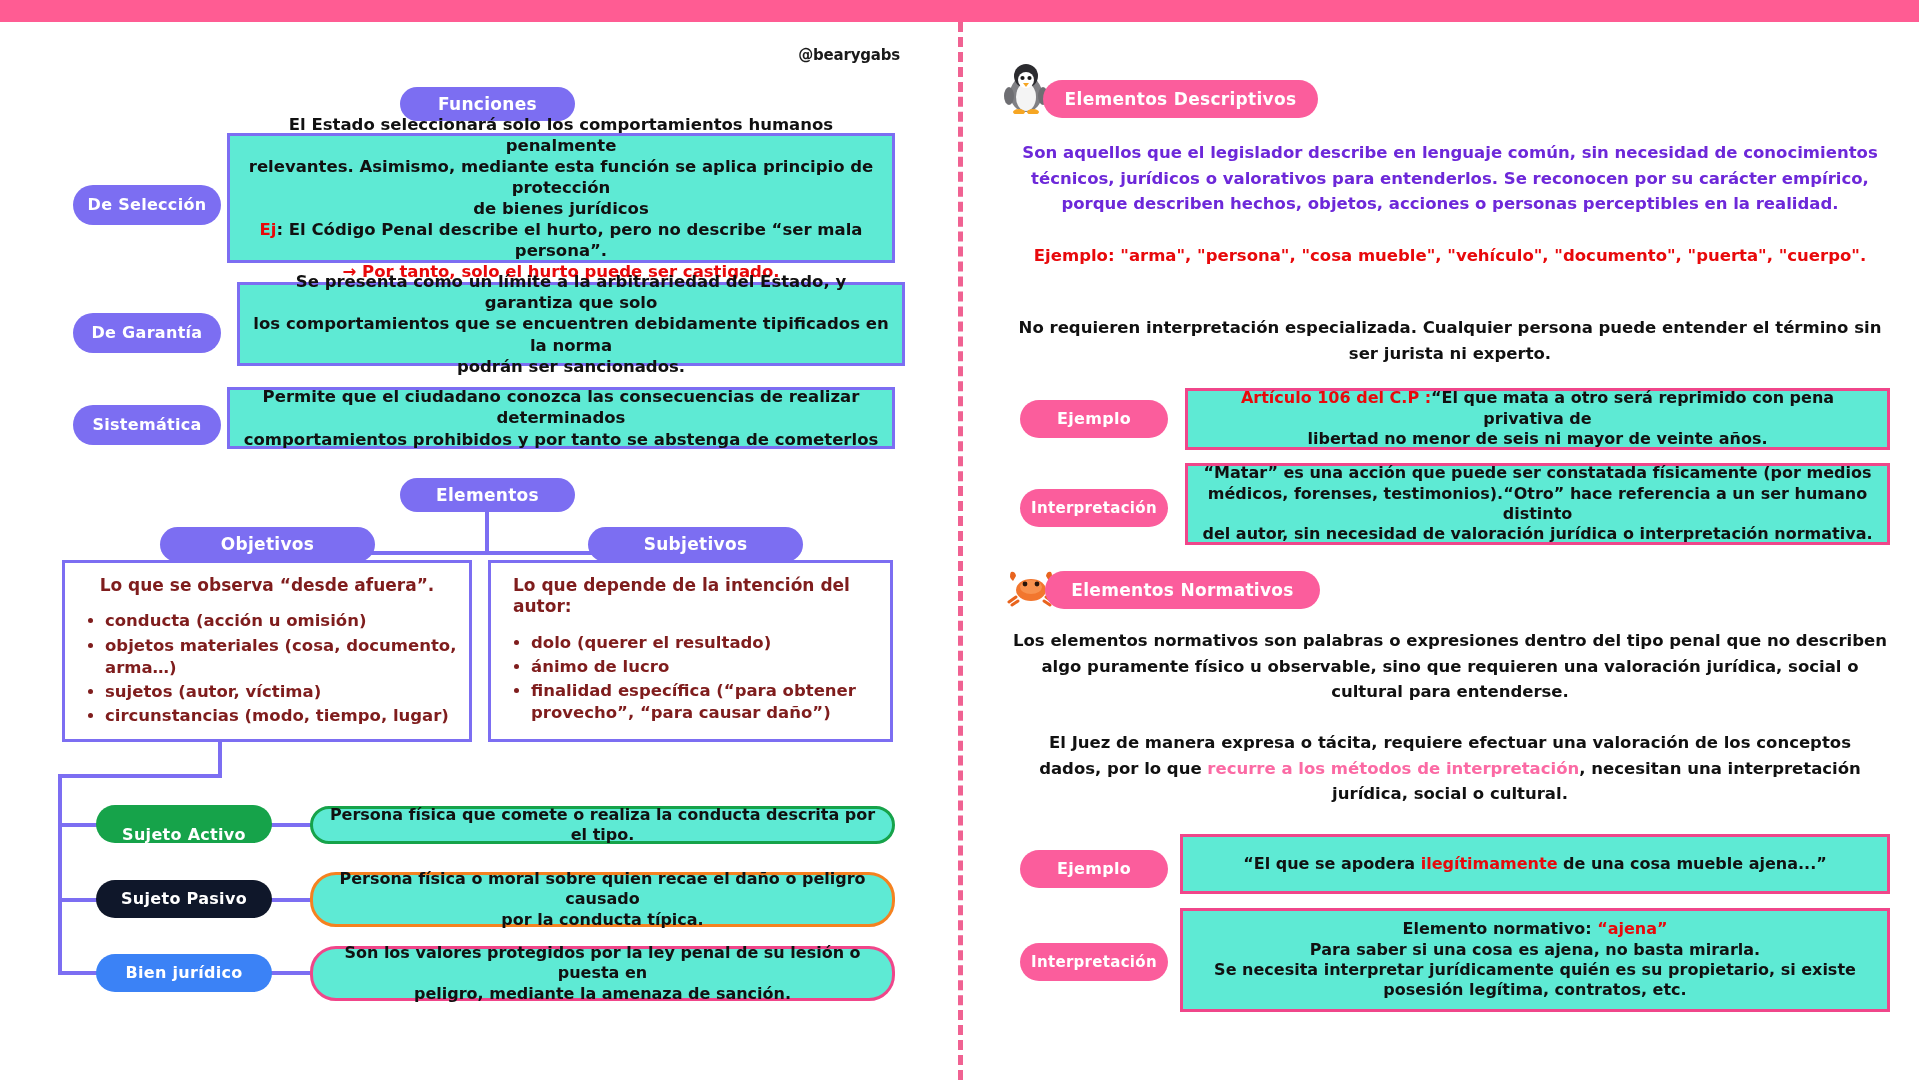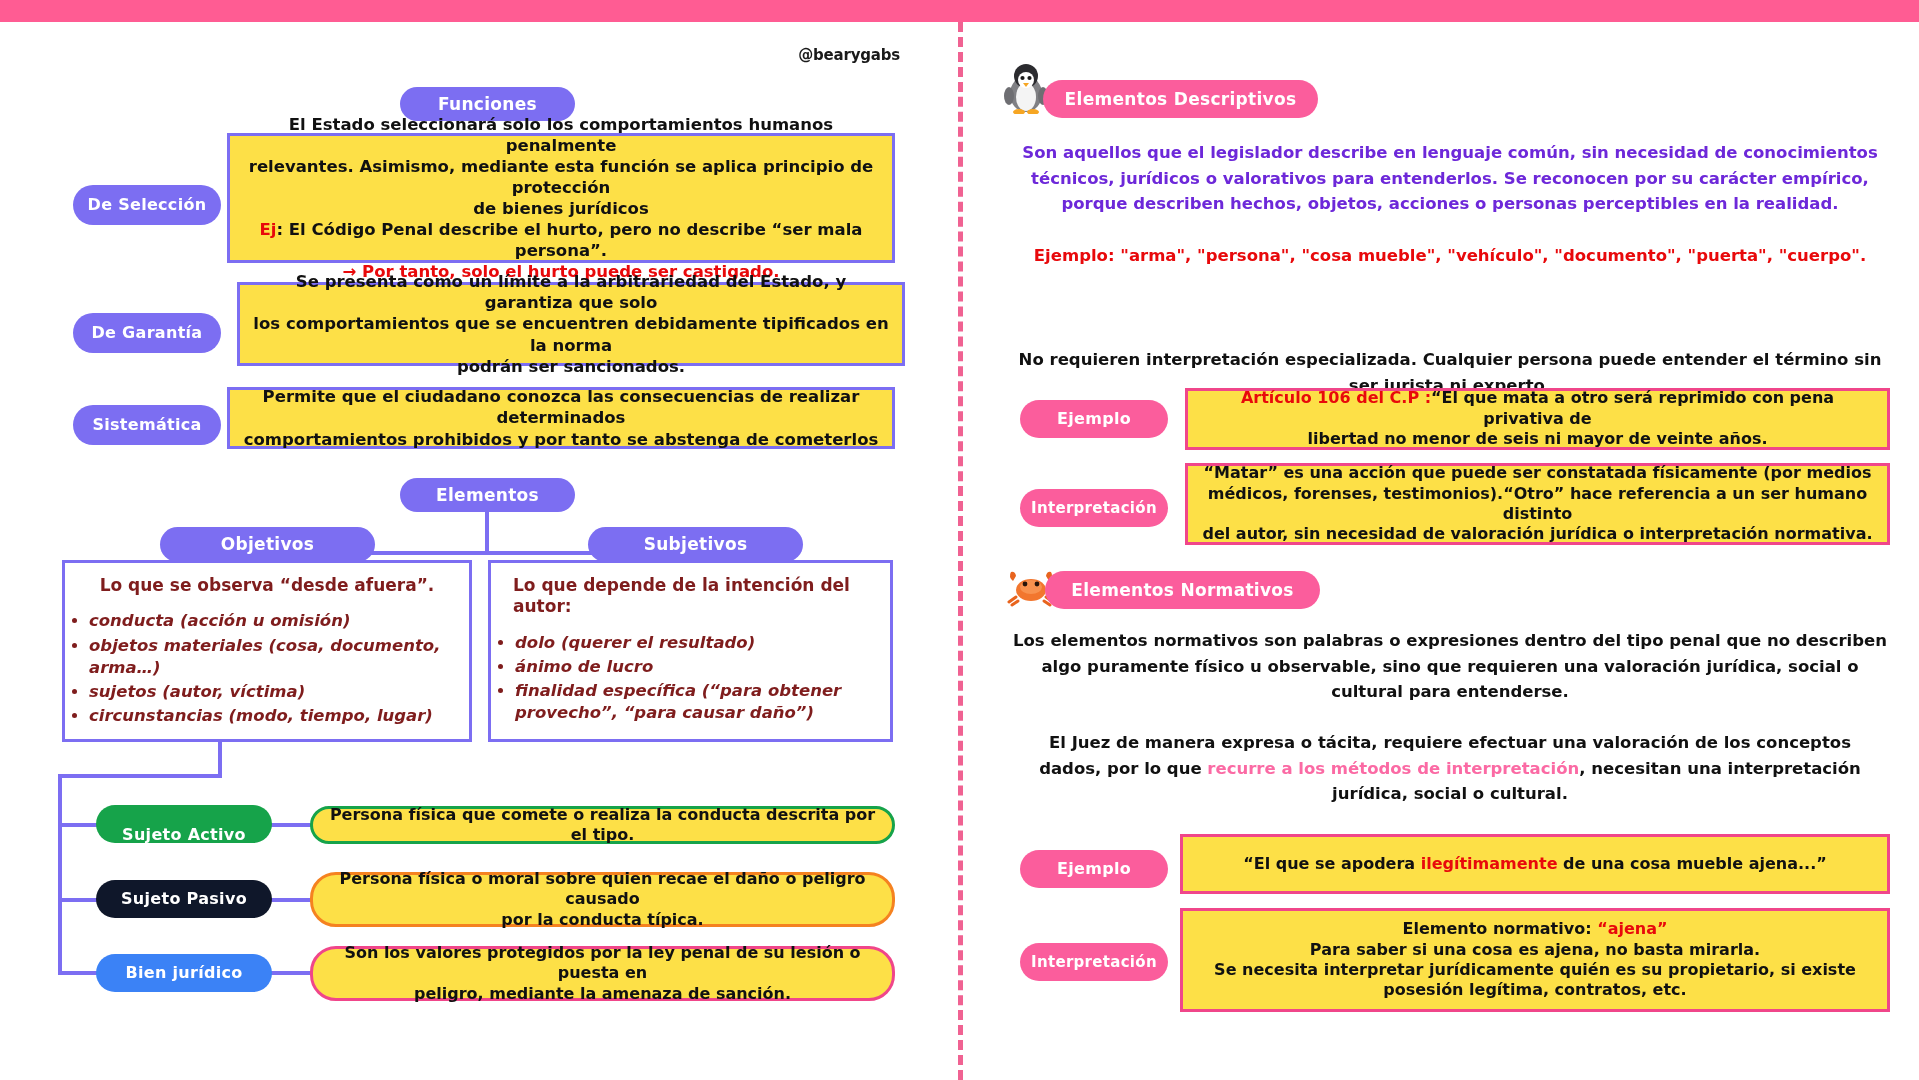--- a/index.html
+++ b/index.html
@@ -44,21 +44,21 @@
   }
   .pill-purple { background:#7c6ef2; }
   .pill-pink   { background:#3b82f6; }
   .pill-pink-l { background:#fb5d9c; }
   .pill-green  { background:#16a34a;align-items:flex-end; }
   .pill-orange { background:#0f172a; }
 
   
   .box {
     position:absolute;
-    background:#fde047;
+    background:#5eead4;
     display:flex; align-items:center; justify-content:center;
     font-family:"DejaVu Sans", sans-serif;
     font-weight:bold;
     color:#111;
     text-align:center;
     line-height:1.28;
   }
   .box-purple { border:3px solid #7c6ef2; }
   .box-pink   { border:3px solid #f0468a; }
   .box-green  { border:3px solid #16a34a; border-radius:26px; }
@@ -69,21 +69,21 @@
 
   .red { color:#e8090b; }
   .pinktext { color:#fb6aa4; }
 
   
   .listbox {
     position:absolute; background:#fff; border:3px solid #7c6ef2;
     font-family:"DejaVu Sans", sans-serif; font-weight:bold; color:#7f1d1d;
   }
   .listbox .lead { text-align:center; font-size:17px; padding:12px 10px 0; line-height:1.25; }
-  .listbox ul { margin:14px 0 0 0; padding-left:24px;font-style:italic; }
+  .listbox ul { margin:14px 0 0 0; padding-left:40px; }
   .listbox li { font-size:16.5px; line-height:1.35; margin-bottom:2px; text-align:left; }
 
   
   .ln { position:absolute; background:#7c6ef2; }
 
   
   .sticker { position:absolute; }
 </style>
 </head>
 <body>
@@ -232,21 +232,21 @@
     <div>técnicos, jurídicos o valorativos para entenderlos. Se reconocen por su carácter empírico,</div>
     <div>porque describen hechos, objetos, acciones o personas perceptibles en la realidad.</div>
   </div>
 
   <div style="position:absolute; left:1000px; top:243px; width:900px; text-align:center;
               font-family:'DejaVu Sans',sans-serif; font-weight:bold; font-size:16.5px; color:#111; line-height:1.55;">
     <div class="red">Ejemplo: "arma", "persona", "cosa mueble", "vehículo", "documento", "puerta", "cuerpo".</div>
   </div>
 
   <div style="position:absolute; left:1000px; top:315px; width:900px; text-align:center;
-              font-family:'DejaVu Sans',sans-serif; font-weight:bold; font-size:16.5px; color:#111; line-height:1.55;margin-top:32px;">
+              font-family:'DejaVu Sans',sans-serif; font-weight:bold; font-size:16.5px; color:#111; line-height:1.55;">
     <div>No requieren interpretación especializada. Cualquier persona puede entender el término sin</div>
     <div>ser jurista ni experto.</div>
   </div>
 
   <div class="pill pill-pink-l" style="position:absolute; left:1020px; top:400px; width:148px; height:38px; font-size:16px;">
     <span>Ejemplo</span>
   </div>
   <div class="box box-pink" style="left:1185px; top:388px; width:705px; height:62px; font-size:16px;">
     <div class="inner">
       <div>

